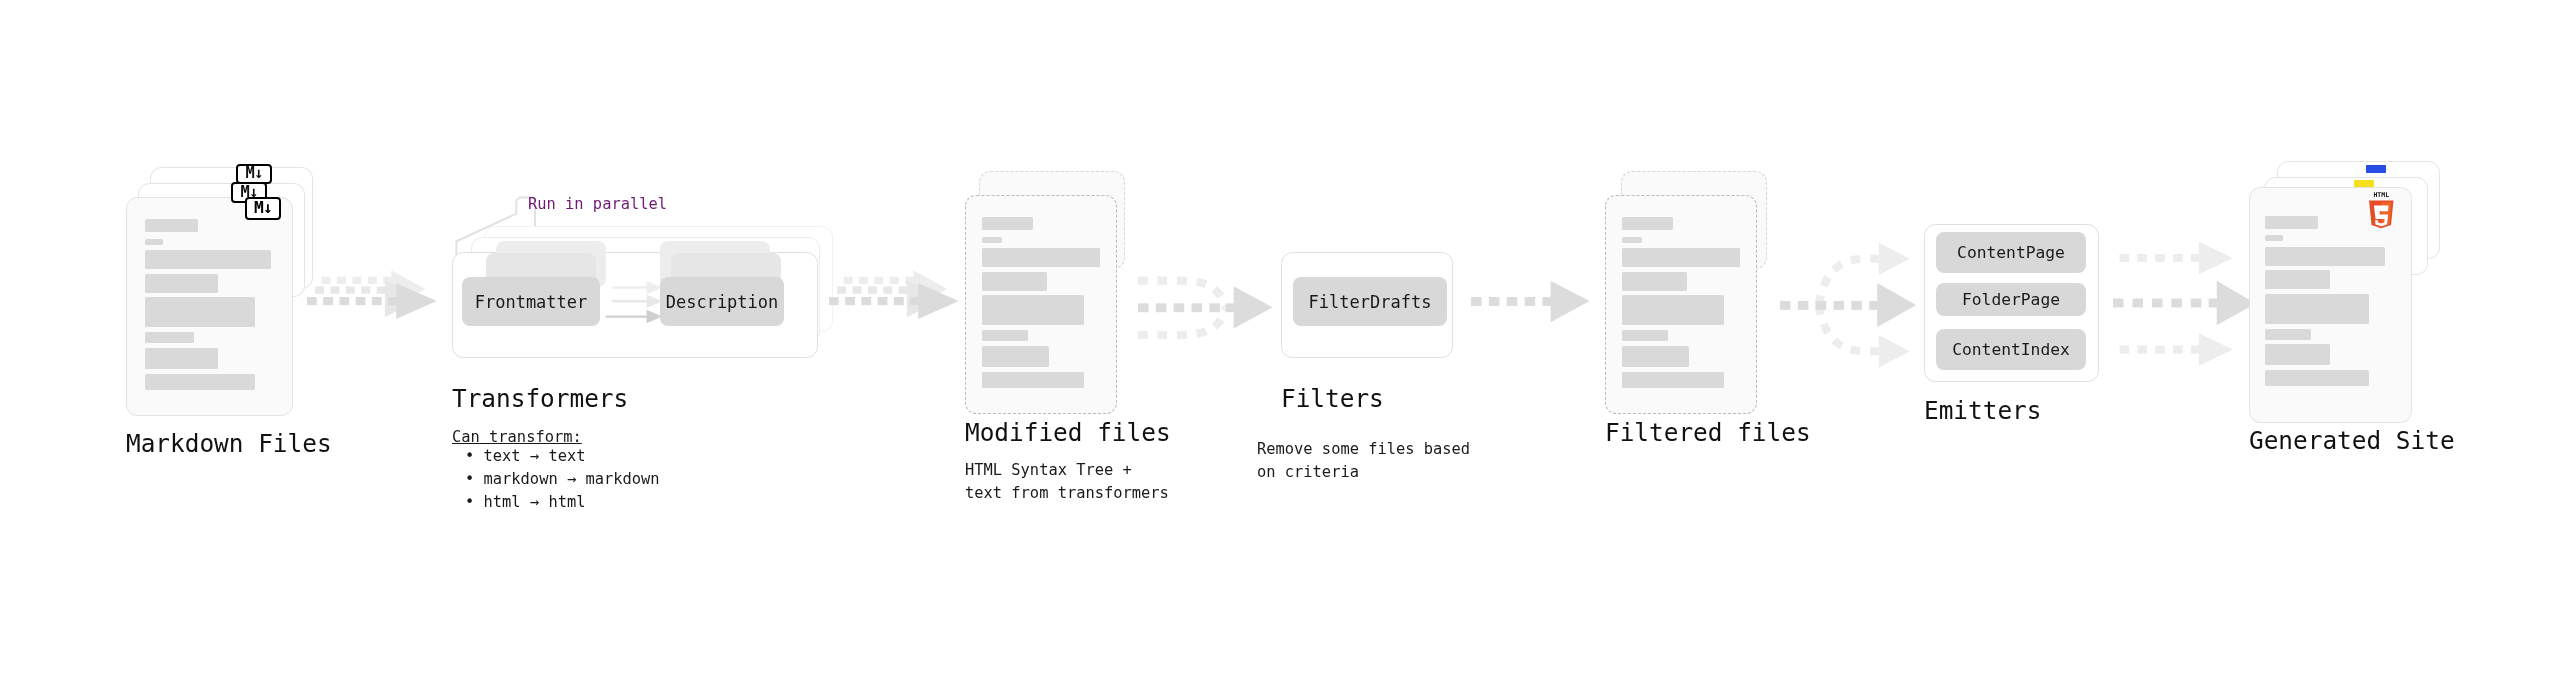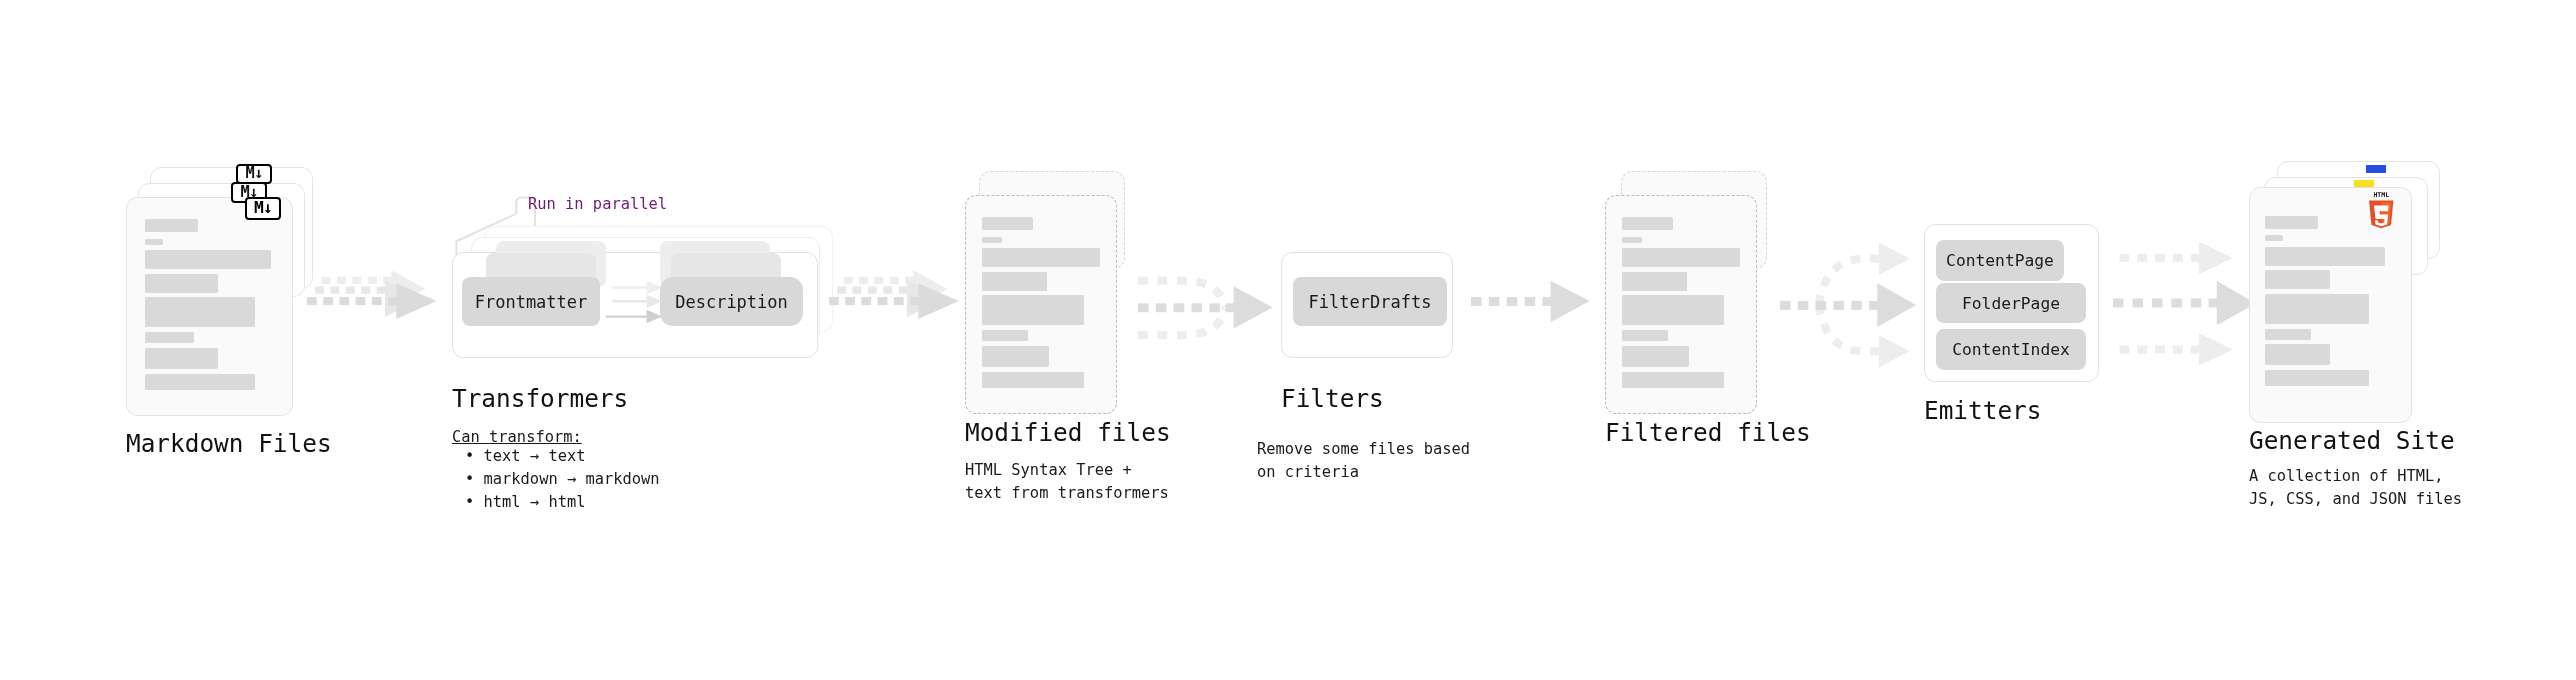--- a/index.html
+++ b/index.html
@@ -181,21 +181,21 @@
       </g>
     </svg>
   </div>
 
   <div class="pill s2" style="left:496px; top:241px; width:110px; height:46px; font-size:0px;"></div>
   <div class="pill s1" style="left:486px; top:253px; width:110px; height:46px; font-size:0px;"></div>
   <div class="pill" style="left:462px; top:277px; width:138px; height:49px; font-size:17px;">Frontmatter</div>
 
   <div class="pill s2" style="left:660px; top:241px; width:110px; height:46px; font-size:0px;"></div>
   <div class="pill s1" style="left:671px; top:253px; width:110px; height:46px; font-size:0px;"></div>
-  <div class="pill" style="left:660px; top:277px; width:143px; height:49px; font-size:17px;border-radius:13px;">Description</div>
+  <div class="pill" style="left:660px; top:277px; width:124px; height:49px; font-size:17px;">Description</div>
 
   <div class="title" style="left:452px; top:384px;">Transformers</div>
   <div class="caption" style="left:452px; top:426px;text-decoration:underline;">Can transform:</div>
   <div class="caption bullets" style="left:465px; top:445px;">• text → text</div>
   <div class="caption bullets" style="left:465px; top:468px;">• markdown → markdown</div>
   <div class="caption bullets" style="left:465px; top:491px;">• html → html</div>
 
   <svg class="abs" style="left:829px; top:275px;" width="146" height="57" viewBox="0 0 180 70">
     <g fill="#ededed">
       <rect x="18" y="2" width="11" height="9"></rect>
@@ -306,22 +306,22 @@
         <rect x="22" y="90" width="13" height="11"></rect>
       <rect x="44" y="90" width="13" height="11"></rect>
         <rect x="66" y="90" width="13" height="11"></rect>
       <rect x="88" y="90" width="13" height="11"></rect>
         <rect x="110" y="90" width="13" height="11"></rect>
       <polygon points="120,68 168,95 120,122"></polygon>
     </g>
   </svg>
 
   <div class="panel" style="left:1924px; top:224px; width:175px; height:158px;"></div>
-  <div class="pill" style="left:1936px; top:240px; width:128px; height:41px; font-size:16.3px;">ContentPage</div>
-  <div class="pill" style="left:1936px; top:283px; width:150px; height:40px; font-size:16.3px;">FolderPage</div>
+  <div class="pill" style="left:1936px; top:232px; width:150px; height:41px; font-size:16.3px;">ContentPage</div>
+  <div class="pill" style="left:1936px; top:283px; width:150px; height:33px; font-size:16.3px;">FolderPage</div>
   <div class="pill" style="left:1936px; top:329px; width:150px; height:41px; font-size:16.3px;">ContentIndex</div>
 
   <div class="title" style="left:1924px; top:396px;">Emitters</div>
 
   <svg class="abs" style="left:2113px; top:232px;" width="154" height="146" viewBox="0 0 190 180">
     <g fill="#ededed">
       <rect x="8" y="27" width="12" height="10"></rect>
         <rect x="30" y="27" width="12" height="10"></rect>
       <rect x="52" y="27" width="12" height="10"></rect>
         <rect x="74" y="27" width="12" height="10"></rect>
@@ -368,17 +368,15 @@
 
     <svg class="html5-badge" style="left:2365px; top:190px;" width="32.5" height="39" viewBox="0 0 40 48">
       <text x="20" y="9" font-size="8" font-weight="700" text-anchor="middle" font-family="DejaVu Sans Mono, monospace" fill="#111">HTML</text>
       <path d="M5 13 L8 43 L20 47 L32 43 L35 13 Z" fill="#e44d26"></path>
       <path d="M20 15 L20 45.5 L30 42 L32.5 15 Z" fill="#f16529"></path>
       <path d="M11 19 h18 l-0.7 7 H18 l0.4 4 h10 l-1.3 12.5 -7.1 2.2 -7.1-2.2 -0.5-5.3 h3.6 l0.25 2.8 3.75 1.1 3.75-1.1 0.4-4.3 H13 Z" fill="#ffffff"></path>
     </svg>
   </div>
 
   <div class="title" style="left:2249px; top:426px;">Generated Site</div>
-  <div class="caption" style="left:2249px; top:465px;">A collection of HTML,
-JS, CSS, and JSON files</div>
 
 </div>
 
 
 </body></html>

